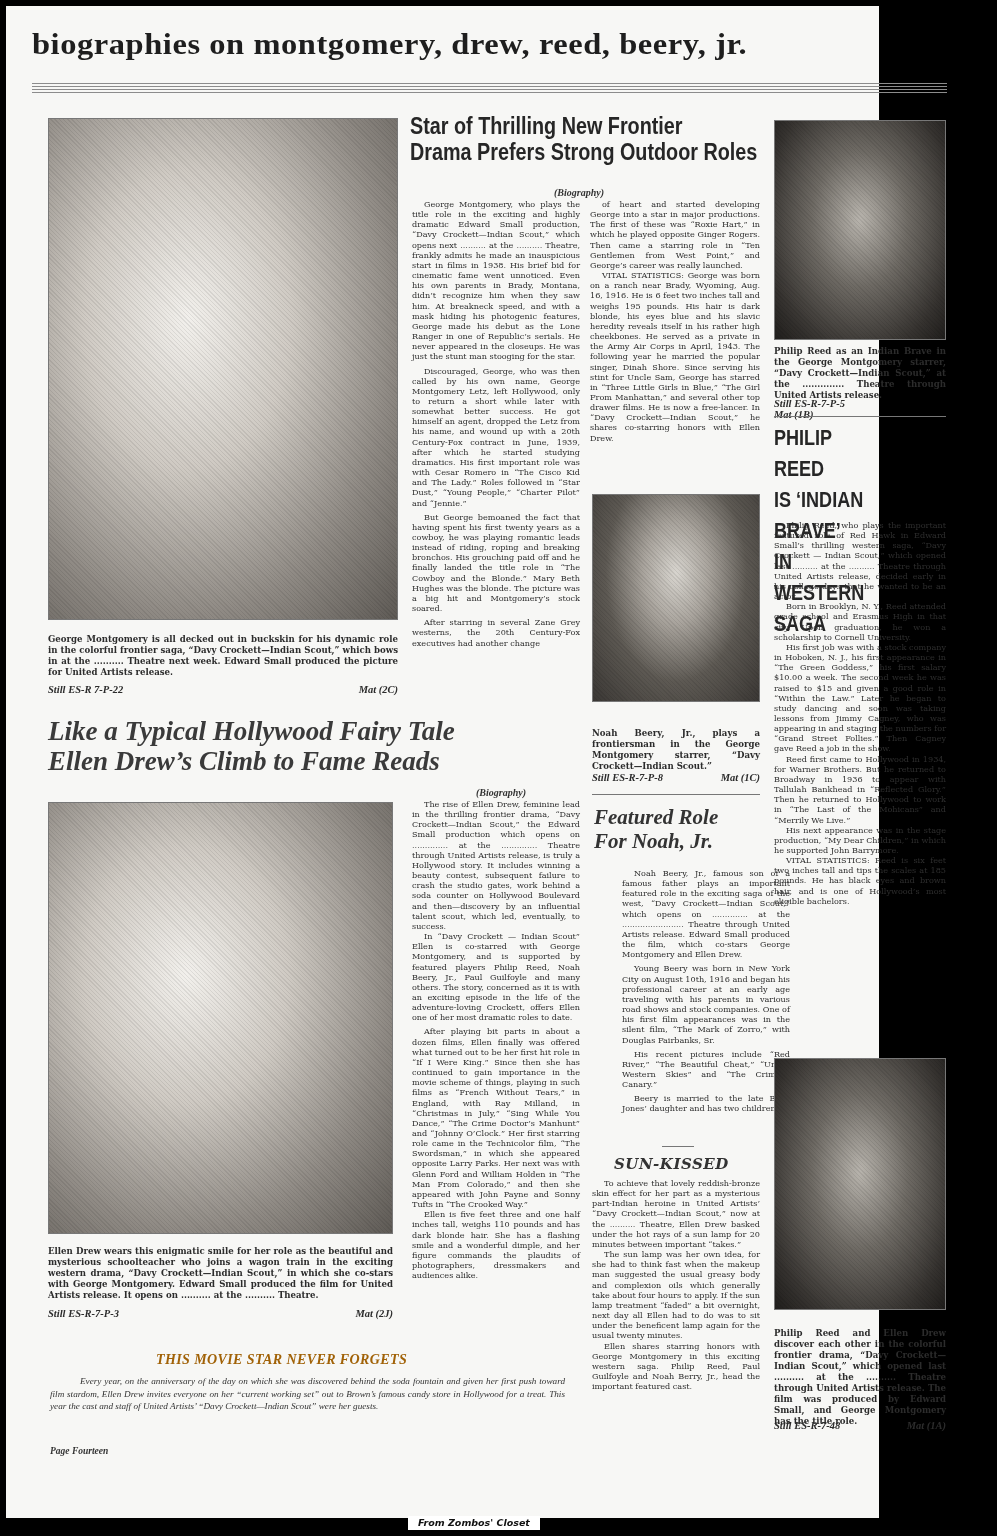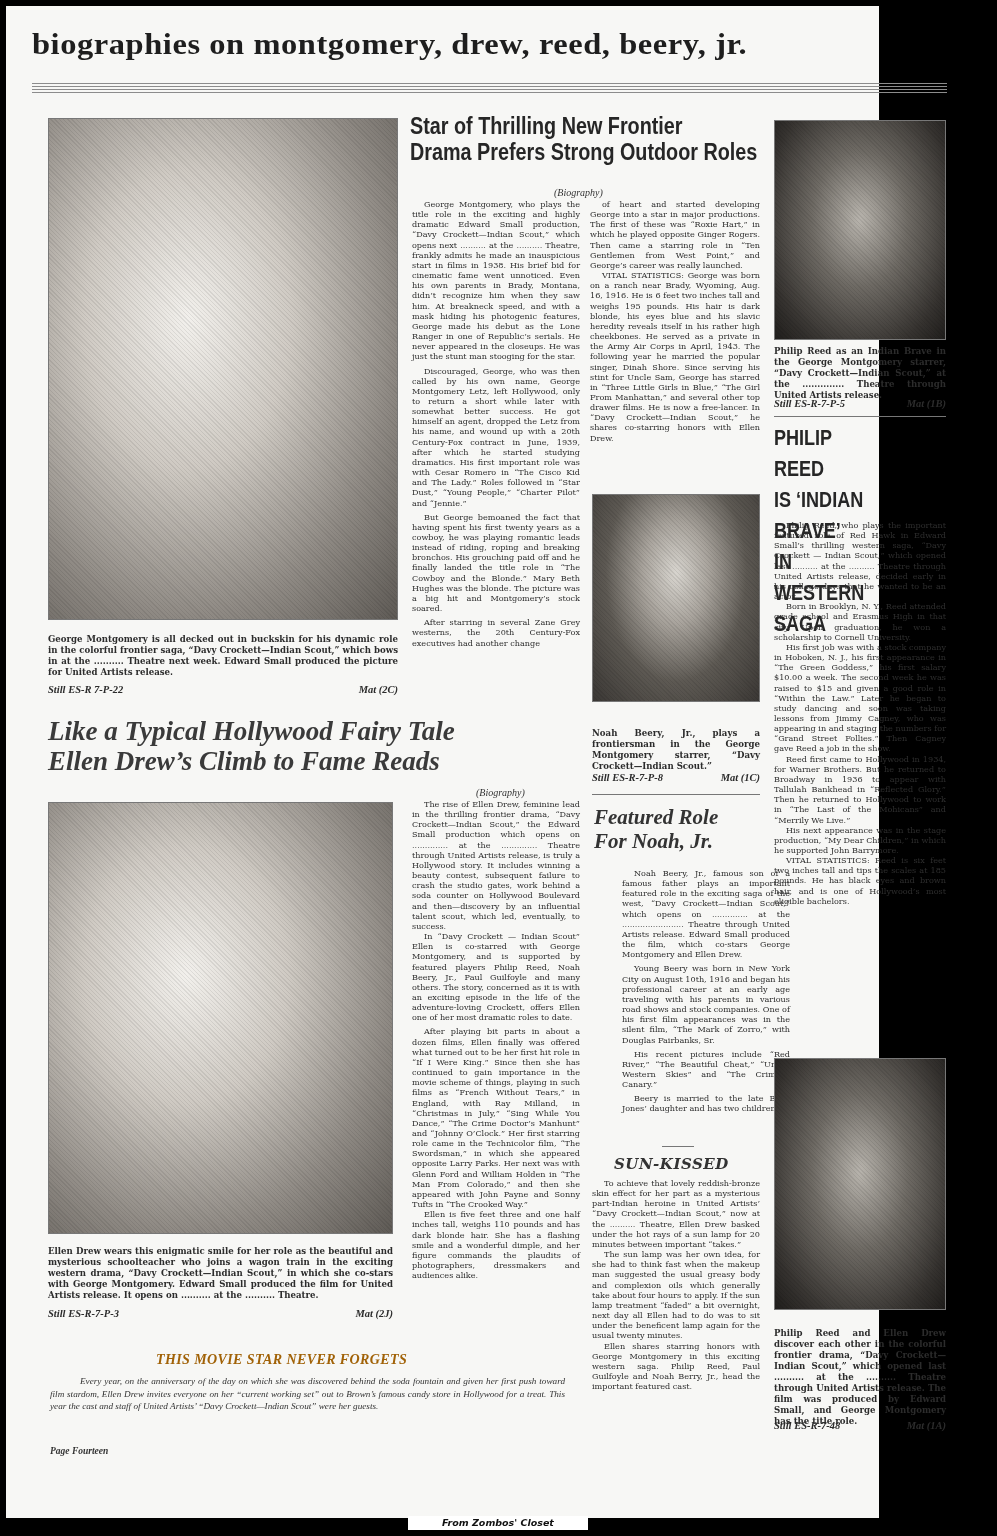--- a/index.html
+++ b/index.html
@@ -44,21 +44,21 @@
   .head-condensed {
     position: absolute; font-family: "Liberation Sans", sans-serif; font-weight: bold;
     color: #262626; transform-origin: left top; line-height: 1.12;
   }
   .head-italic {
     position: absolute; font-family: "Liberation Serif", serif; font-style: italic; font-weight: bold;
     color: #333; line-height: 1.12;
   }
   .bio-tag {
     position: absolute; font-family: "Liberation Serif", serif; font-style: italic;
-    font-size: 10px; color: #333;
+    font-size: 10px; color: #333; font-weight: bold;
   }
   .col {
     position: absolute; font-family: "DejaVu Serif", serif; font-size: 8.1px;
     line-height: 10.15px; color: #2e2e2e; text-align: justify; hyphens: auto;
   }
   .col p { text-indent: 12px; margin-bottom: 4px; }
   .col p.tight { margin-bottom: 0; }
 
   .footer-title {
     position: absolute; left: 150px; top: 1346px; font-family: "Liberation Serif", serif;
@@ -68,21 +68,21 @@
     position: absolute; left: 44px; top: 1369px; width: 515px;
     font-family: "Liberation Serif", serif; font-style: italic; font-size: 9.2px; line-height: 12.6px;
     color: #333; text-align: justify;
   }
   .footer-body span.indent { display: inline-block; width: 30px; }
   .page-num {
     position: absolute; left: 44px; top: 1440px; font-family: "Liberation Serif", serif;
     font-style: italic; font-weight: bold; font-size: 9.5px; color: #333;
   }
   .watermark {
-    position: absolute; left: 408px; top: 1516px; width: 180px; height: 14px; background: #fff;
+    position: absolute; left: 408px; top: 1516px; width: 132px; height: 14px; background: #fff;
     font-family: "DejaVu Sans", sans-serif; font-style: italic; font-weight: bold;
     font-size: 9.5px; color: #111; text-align: center; line-height: 14px;
   }
 </style>
 </head>
 <body>
 
 <div class="page">
 
   <div class="masthead">biographies on montgomery, drew, reed, beery, jr.</div>
@@ -139,21 +139,21 @@
 
   <div class="head-italic" style="left:608px;top:1150px;font-size:15px;letter-spacing:0.5px;font-family:'DejaVu Serif',serif;">SUN-KISSED</div>
   <div class="col" style="left:586px;top:1172px;width:168px;">
     <p class="tight">To achieve that lovely reddish-bronze skin effect for her part as a mysterious part-Indian heroine in United Artists’ “Davy Crockett—Indian Scout,” now at the .......... Theatre, Ellen Drew basked under the hot rays of a sun lamp for 20 minutes between important “takes.”</p>
     <p class="tight">The sun lamp was her own idea, for she had to think fast when the makeup man suggested the usual greasy body and complexion oils which generally take about four hours to apply. If the sun lamp treatment “faded” a bit overnight, next day all Ellen had to do was to sit under the beneficent lamp again for the usual twenty minutes.</p>
     <p class="tight">Ellen shares starring honors with George Montgomery in this exciting western saga. Philip Reed, Paul Guilfoyle and Noah Berry, Jr., head the important featured cast.</p>
   </div>
 
   <div class="photo dark" style="left:768px;top:114px;width:172px;height:220px;" title="Philip Reed as an Indian Brave with braids and headband"></div>
   <div class="caption" style="left:768px;top:340px;width:172px;">Philip Reed as an Indian Brave in the George Montgomery starrer, “Davy Crockett—Indian Scout,” at the .............. Theatre through United Artists release.</div>
-  <div class="credit" style="left:768px;top:392px;width:172px;">
+  <div class="credit" style="left:768px;top:392px;width:172px;flex-direction:column;">
     <span>Still ES-R-7-P-5</span>
     <span>Mat (1B)</span>
   </div>
   <div class="divider" style="left:768px;top:410px;width:172px;"></div>
 
   <div class="head-condensed" style="left:768px;top:416px;font-size:22px;line-height:31px;transform:scaleX(0.82);font-weight:bold;">
     <div>PHILIP REED</div>
     <div>IS ‘INDIAN BRAVE’</div>
     <div>IN WESTERN SAGA</div>
   </div>

